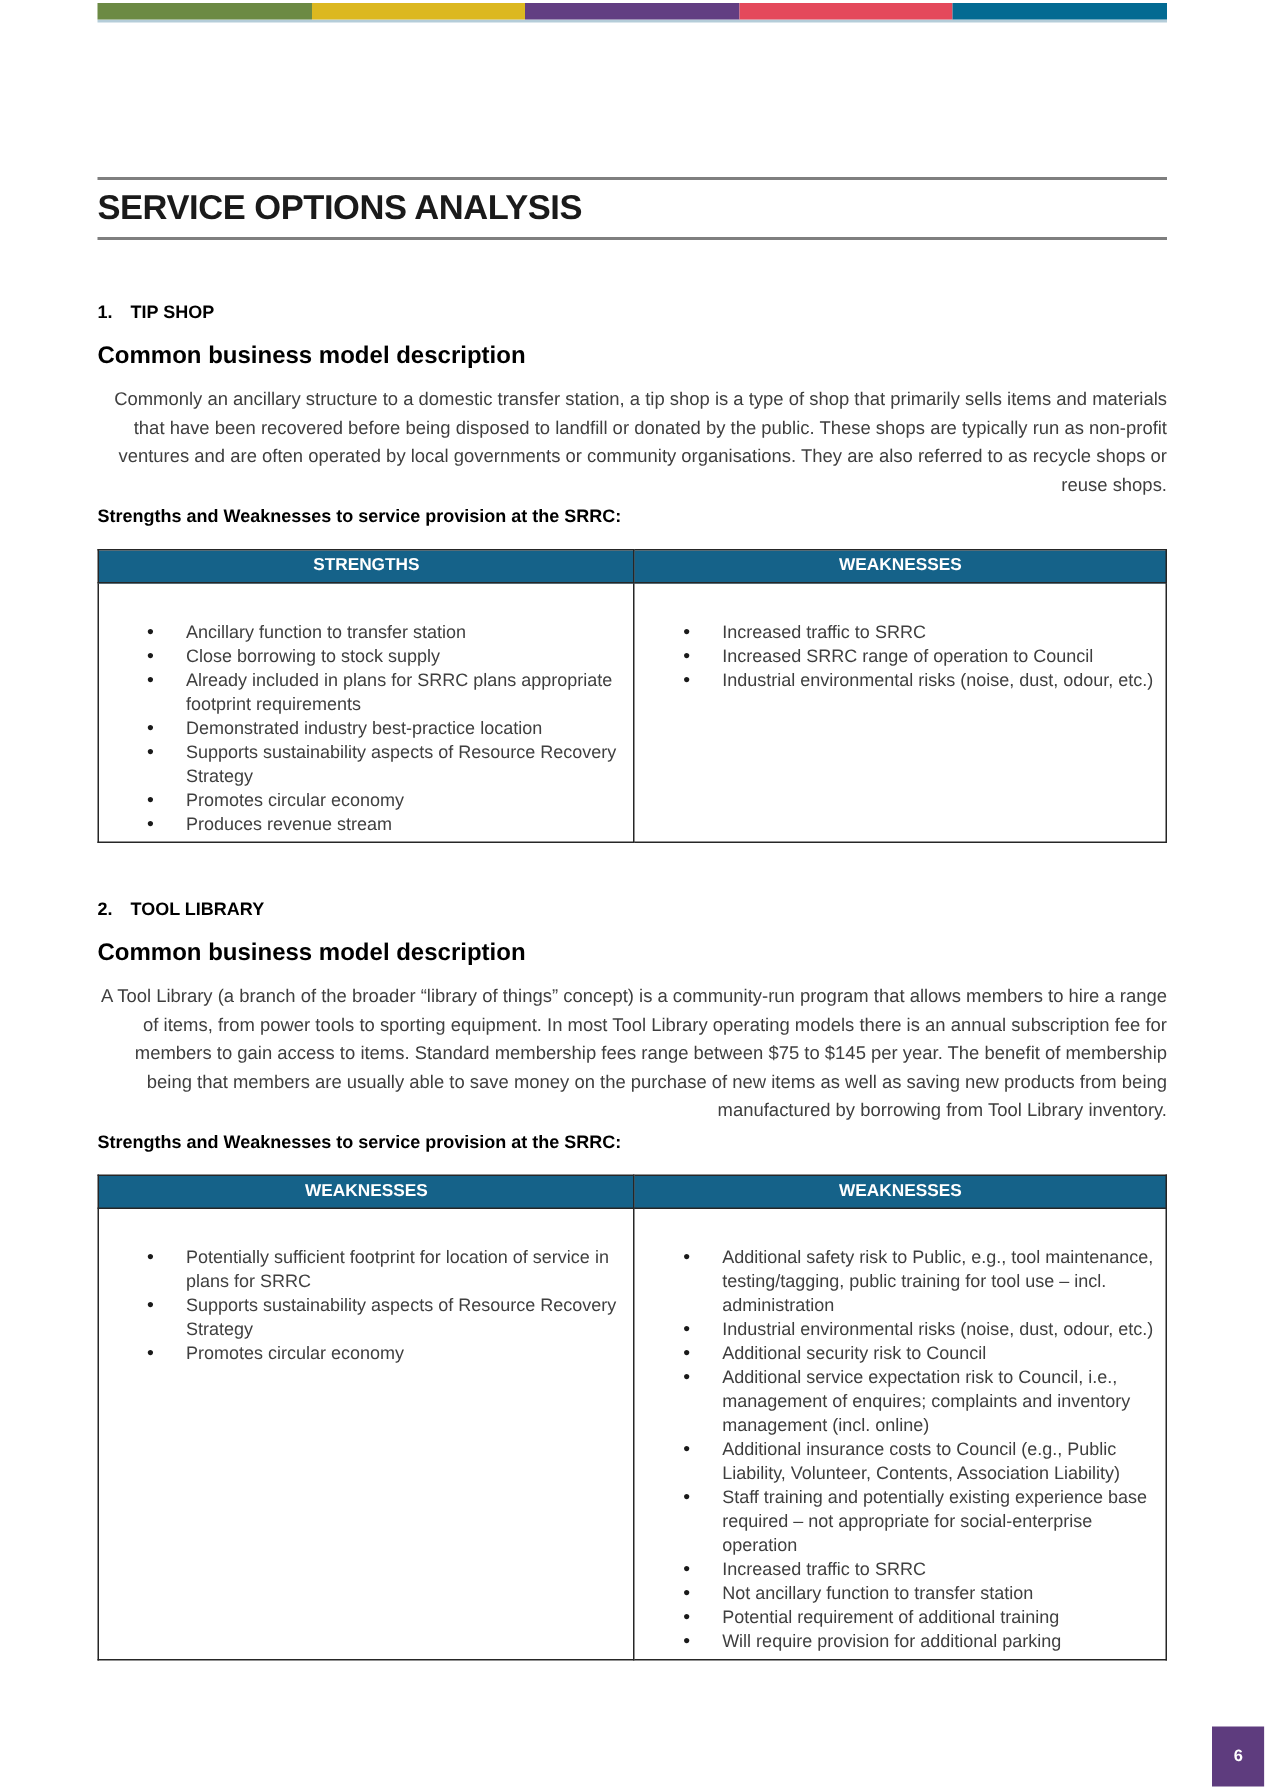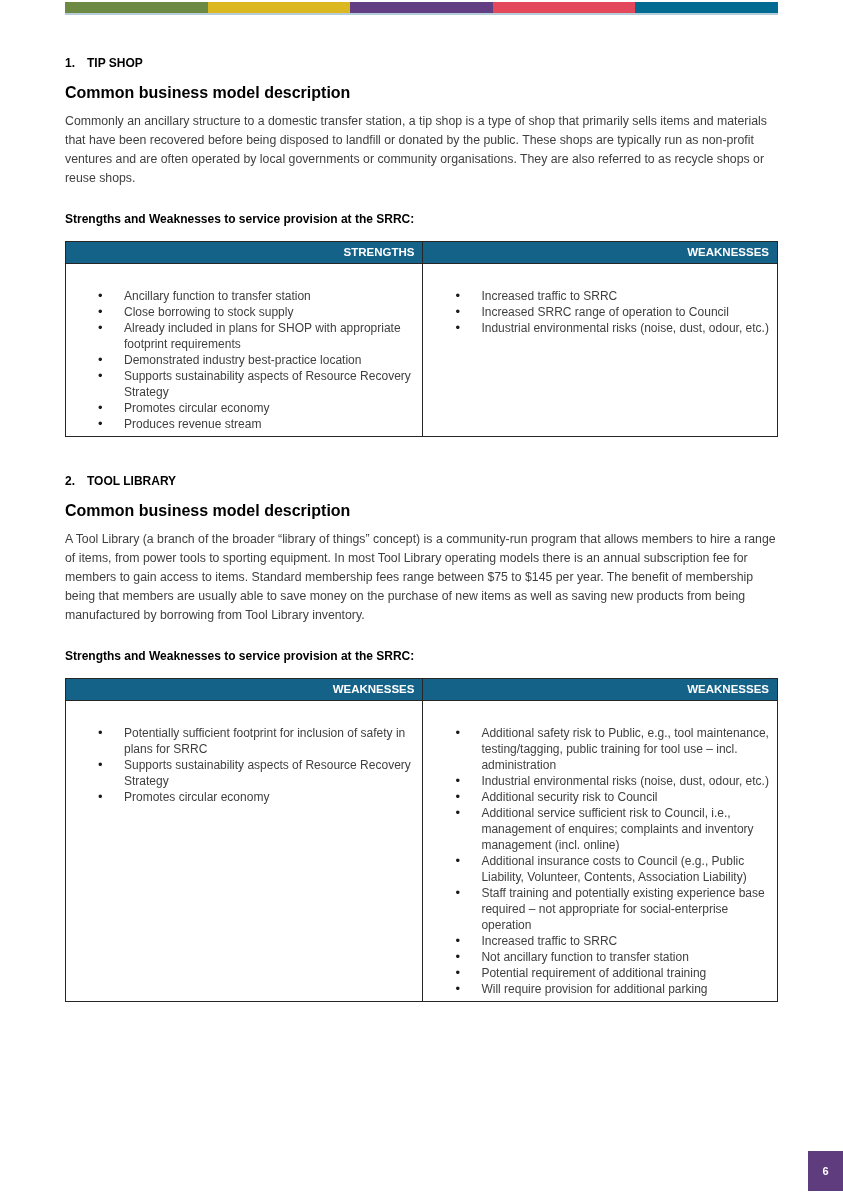--- a/index.html
+++ b/index.html
@@ -57,24 +57,25 @@
     line-height: 13px;
     font-weight: 700;
     color: #000000;
   }
 
   .body-para {
     margin-top: 13px;
     font-size: 12.3px;
     line-height: 19px;
     color: var(--body_text, #3f3f3f);
+    text-align: right;
   }
 
   .table-intro {
-    margin-top: 24px;
+    margin-top: 4px;
     font-size: 12px;
     line-height: 14px;
     font-weight: 700;
     color: #000000;
   }
 
   
   table.swtable {
     margin-top: 15px;
     width: 100%;
@@ -83,21 +84,21 @@
   }
   table.swtable th, table.swtable td {
     border: 1px solid var(--table_border, #262626);
     vertical-align: top;
   }
   table.swtable th {
     background: var(--table_header_bg, #156289);
     color: #ffffff;
     font-size: 11.5px;
     font-weight: 700;
-    text-align: right;
+    text-align: center;
     height: 22px;
     padding: 4px 8px 3px 8px;
     border-bottom: 1px solid var(--table_border, #262626);
   }
   table.swtable th + th { border-left: 1px solid #dfe7ec; }
   table.swtable col.c1 { width: 50.2%; }
   table.swtable col.c2 { width: 49.8%; }
   table.swtable td { padding: 24px 8px 4px 0; }
 
   .cell-list { list-style: none; }
@@ -139,20 +140,23 @@
 <div class="page">
 
   <div class="topbar">
       <div class="bar-seg" style="background: rgb(108, 138, 68);"></div>
       <div class="bar-seg" style="background: rgb(220, 184, 32);"></div>
       <div class="bar-seg" style="background: rgb(98, 62, 130);"></div>
       <div class="bar-seg" style="background: rgb(228, 73, 91);"></div>
       <div class="bar-seg" style="background: rgb(3, 106, 146);"></div>
     </div>
 
+  <div class="title-block">
+    <h1>SERVICE OPTIONS ANALYSIS</h1>
+  </div>
 
   <section class="section-1">
     <div class="sec-heading">
       <span class="sec-num">1.</span>
       <span class="sec-name">TIP SHOP</span>
     </div>
     <div class="sub-heading">Common business model description</div>
     <p class="body-para">Commonly an ancillary structure to a domestic transfer station, a tip shop is a type of shop that primarily sells items and materials that have been recovered before being disposed to landfill or donated by the public. These shops are typically run as non-profit ventures and are often operated by local governments or community organisations. They are also referred to as recycle shops or reuse shops.</p>
     <div class="table-intro">Strengths and Weaknesses to service provision at the SRRC:</div>
 
@@ -166,21 +170,21 @@
           <th>STRENGTHS</th>
           <th>WEAKNESSES</th>
         </tr>
       </thead>
       <tbody>
         <tr>
           <td>
             <ul class="cell-list">
               <li>Ancillary function to transfer station</li>
               <li>Close borrowing to stock supply</li>
-              <li>Already included in plans for SHOP with appropriate footprint requirements</li>
+              <li>Already included in plans for SRRC plans appropriate footprint requirements</li>
               <li>Demonstrated industry best-practice location</li>
               <li>Supports sustainability aspects of Resource Recovery Strategy</li>
               <li>Promotes circular economy</li>
               <li>Produces revenue stream</li>
             </ul>
           </td>
           <td>
             <ul class="cell-list">
               <li>Increased traffic to SRRC</li>
               <li>Increased SRRC range of operation to Council</li>
@@ -209,31 +213,31 @@
       <thead>
         <tr>
           <th>WEAKNESSES</th>
           <th>WEAKNESSES</th>
         </tr>
       </thead>
       <tbody>
         <tr>
           <td>
             <ul class="cell-list">
-              <li>Potentially sufficient footprint for inclusion of safety in plans for SRRC</li>
+              <li>Potentially sufficient footprint for location of service in plans for SRRC</li>
               <li>Supports sustainability aspects of Resource Recovery Strategy</li>
               <li>Promotes circular economy</li>
             </ul>
           </td>
           <td>
             <ul class="cell-list">
               <li>Additional safety risk to Public, e.g., tool maintenance, testing/tagging, public training for tool use – incl. administration</li>
               <li>Industrial environmental risks (noise, dust, odour, etc.)</li>
               <li>Additional security risk to Council</li>
-              <li>Additional service sufficient risk to Council, i.e., management of enquires; complaints and inventory management (incl. online)</li>
+              <li>Additional service expectation risk to Council, i.e., management of enquires; complaints and inventory management (incl. online)</li>
               <li>Additional insurance costs to Council (e.g., Public Liability, Volunteer, Contents, Association Liability)</li>
               <li>Staff training and potentially existing experience base required – not appropriate for social-enterprise operation</li>
               <li>Increased traffic to SRRC</li>
               <li>Not ancillary function to transfer station</li>
               <li>Potential requirement of additional training</li>
               <li>Will require provision for additional parking</li>
             </ul>
           </td>
         </tr>
       </tbody>

